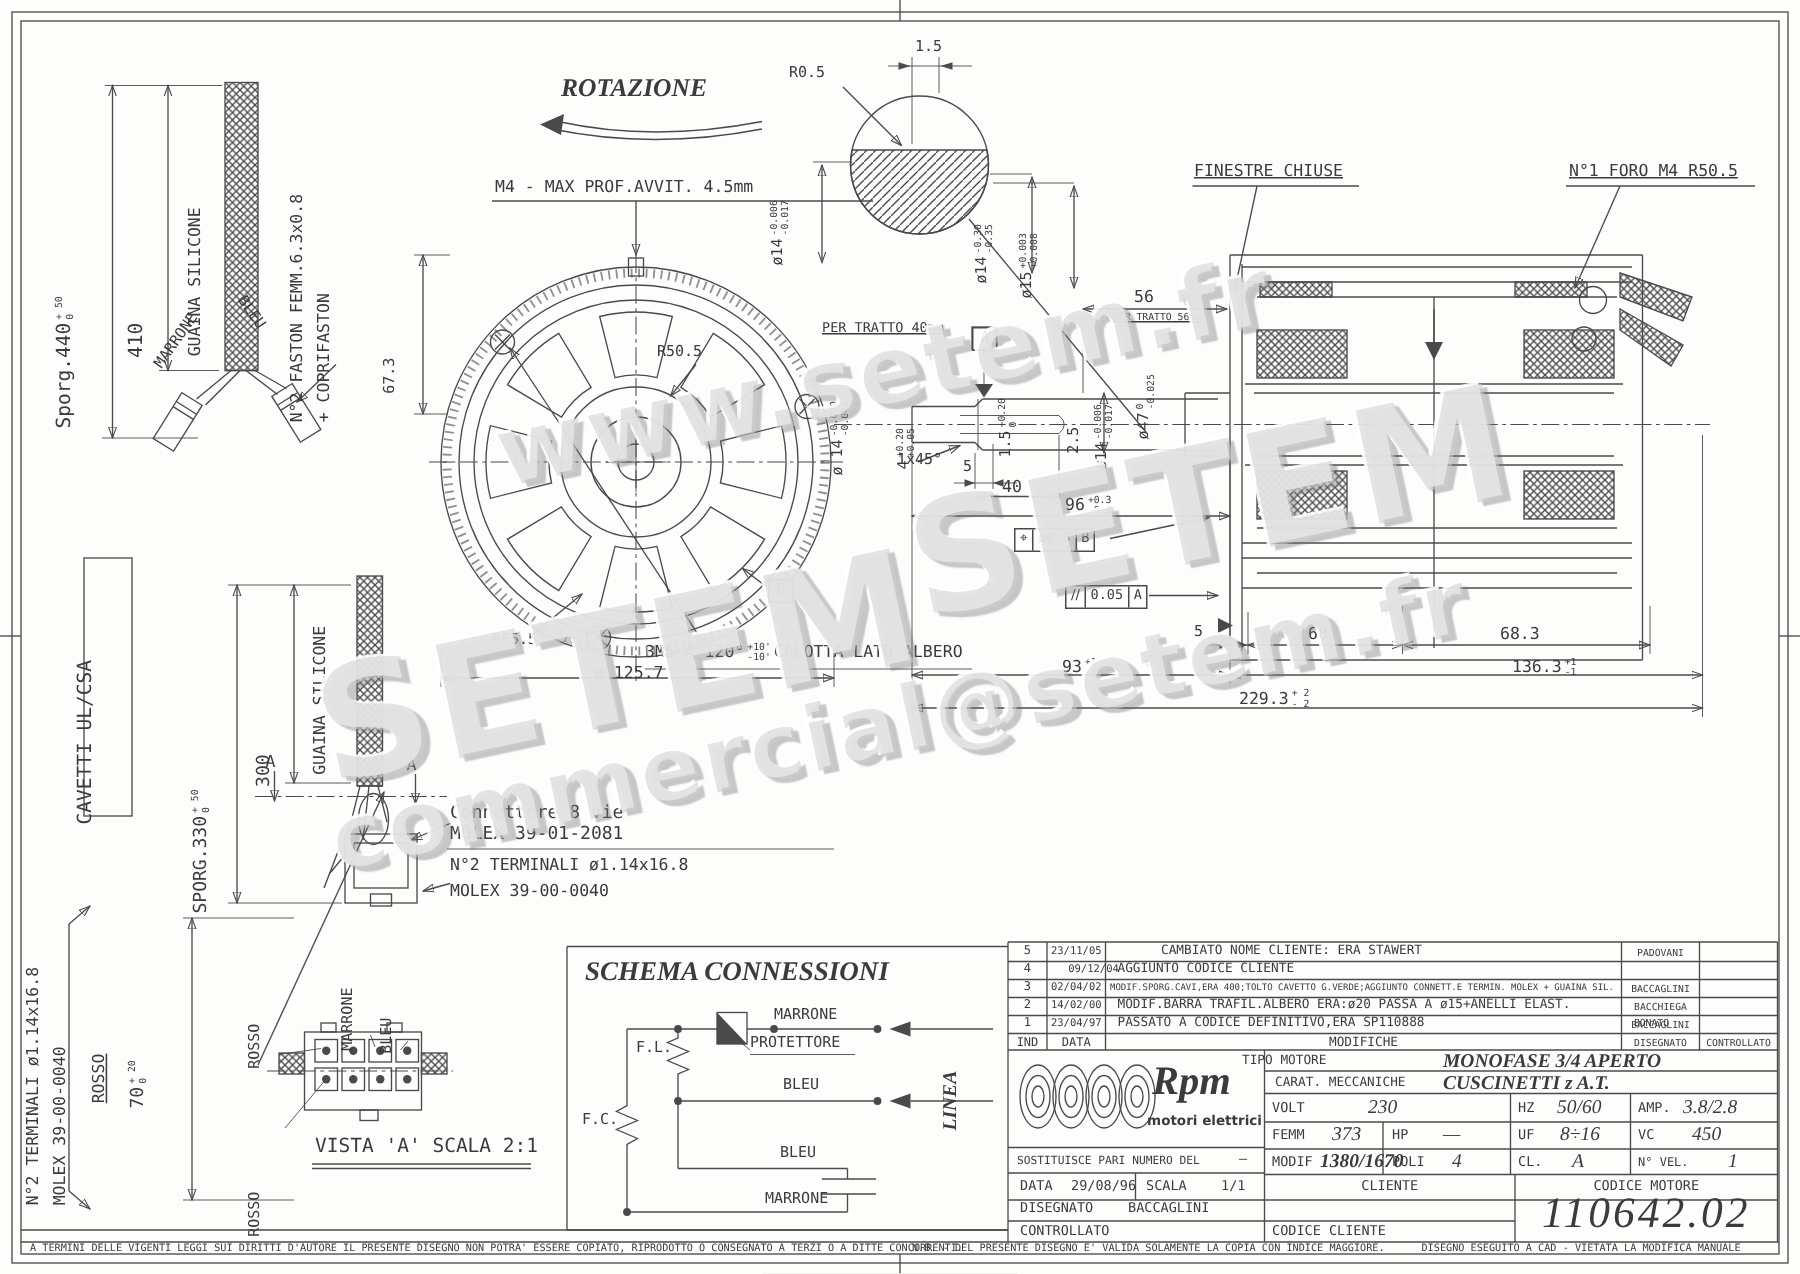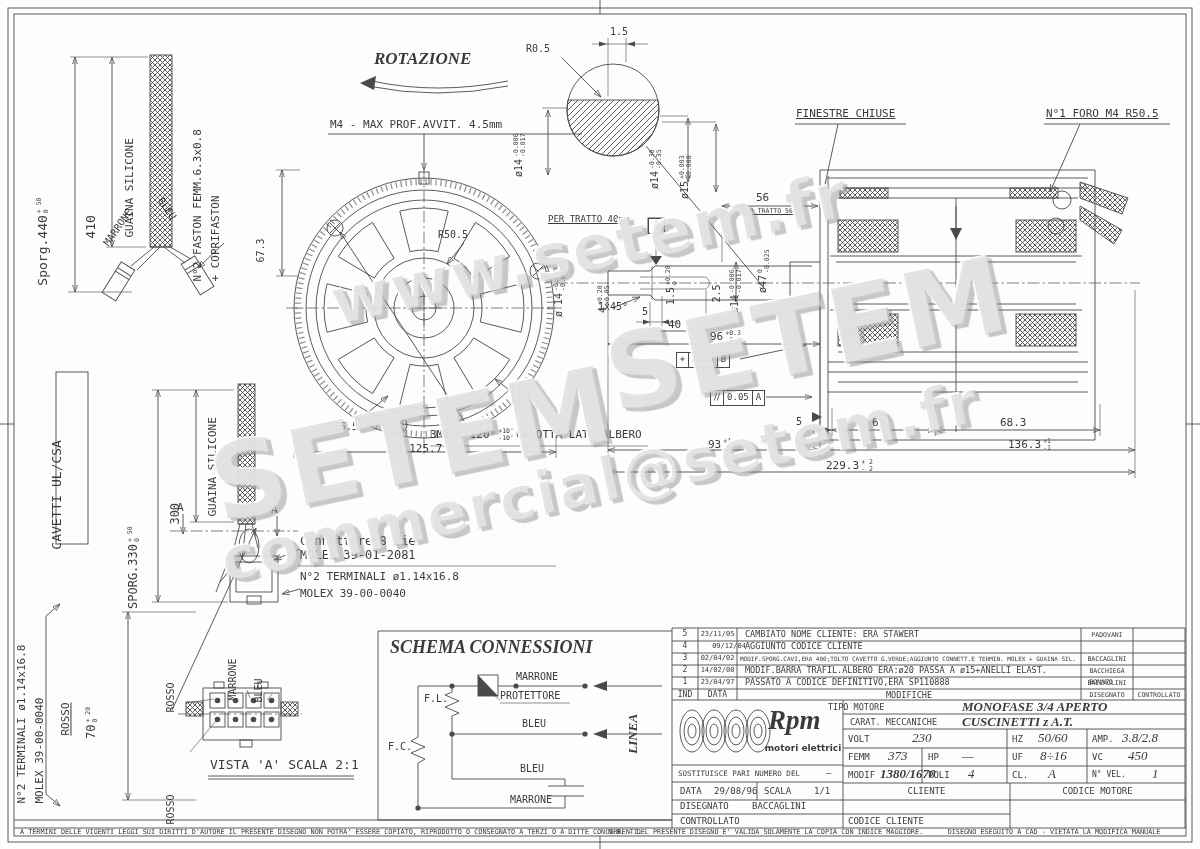--- a/index.html
+++ b/index.html
@@ -691,21 +691,21 @@
 <div class="L v s13 it bold" style="left:640px;top:740px">
       <span>LINEA</span>
     </div>
 
 <div class="cell s8 ctr" style="left:672px;top:630px;width:26px">
       <span>5</span>
     </div>
 <div class="cell s7 ctr" style="left:698px;top:631px;width:39px">
       <span>23/11/05</span>
     </div>
-<div class="cell s85" style="left:745px;top:630px"><span>CAMBIATO NOME CLIENTE: ERA STAWERT</span></div>
+<div class="cell s85" style="left:774px;top:630px"><span>CAMBIATO NOME CLIENTE: ERA STAWERT</span></div>
 <div class="cell s65 ctr" style="left:1081px;top:632px;width:52px">
       <span>PADOVANI</span>
     </div>
 <div class="cell s8 ctr" style="left:672px;top:642px;width:26px">
       <span>4</span>
     </div>
 <div class="cell s7 ctr" style="left:698px;top:643px;width:62px">
       <span>09/12/04</span>
     </div>
 <div class="cell s85" style="left:745px;top:642px"><span>AGGIUNTO CODICE CLIENTE</span></div>
@@ -797,20 +797,23 @@
 <div class="cell s9 ctr" style="left:843px;top:787px;width:167px">
       <span>CLIENTE</span>
     </div>
 <div class="cell s9 ctr" style="left:1010px;top:787px;width:175px">
       <span>CODICE MOTORE</span>
     </div>
 <div class="cell s9" style="left:680px;top:802px"><span>DISEGNATO</span></div>
 <div class="cell s9" style="left:752px;top:802px"><span>BACCAGLINI</span></div>
 <div class="cell s9" style="left:680px;top:817px"><span>CONTROLLATO</span></div>
 <div class="cell s9" style="left:848px;top:817px"><span>CODICE CLIENTE</span></div>
+<div class="cell it ctr" style="left:1010px;top:794px;width:175px;font-size:29px;letter-spacing:2px">
+      <span>110642.02</span>
+    </div>
 
 <div class="cell s68 pre" style="left:20px;top:829px"><span>A TERMINI DELLE VIGENTI LEGGI SUI DIRITTI D'AUTORE IL PRESENTE DISEGNO NON POTRA' ESSERE COPIATO, RIPRODOTTO O CONSEGNATO A TERZI O A DITTE CONCORRENTI.</span></div>
 <div class="cell s68 pre" style="left:608px;top:829px"><span>N.B. - DEL PRESENTE DISEGNO E' VALIDA SOLAMENTE LA COPIA CON INDICE MAGGIORE.      DISEGNO ESEGUITO A CAD - VIETATA LA MODIFICA MANUALE</span></div>
 
 <div class="wm" style="left:325px;top:268px;font-size:64px"><span>www.setem.fr</span></div>
 <div class="wm" style="left:595px;top:318px;font-size:106px"><span>SETEM</span></div>
 <div class="wm" style="left:200px;top:428px;font-size:106px"><span>SETEM</span></div>
 <div class="wm" style="left:215px;top:528px;font-size:60px"><span>commercial@setem.fr</span></div>
 
 </div>

